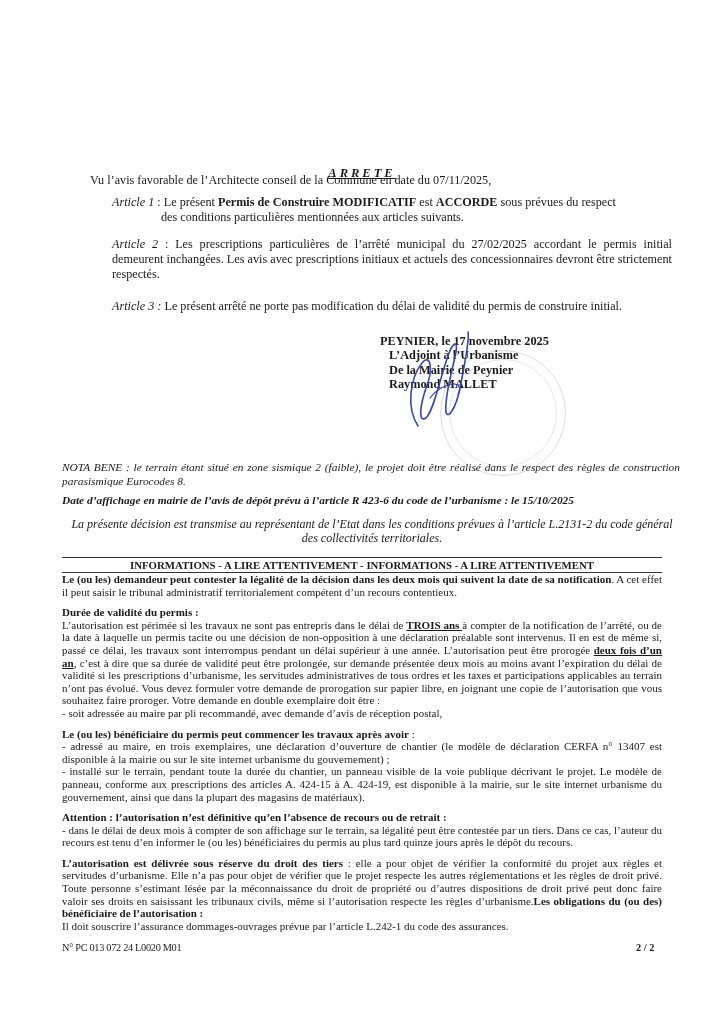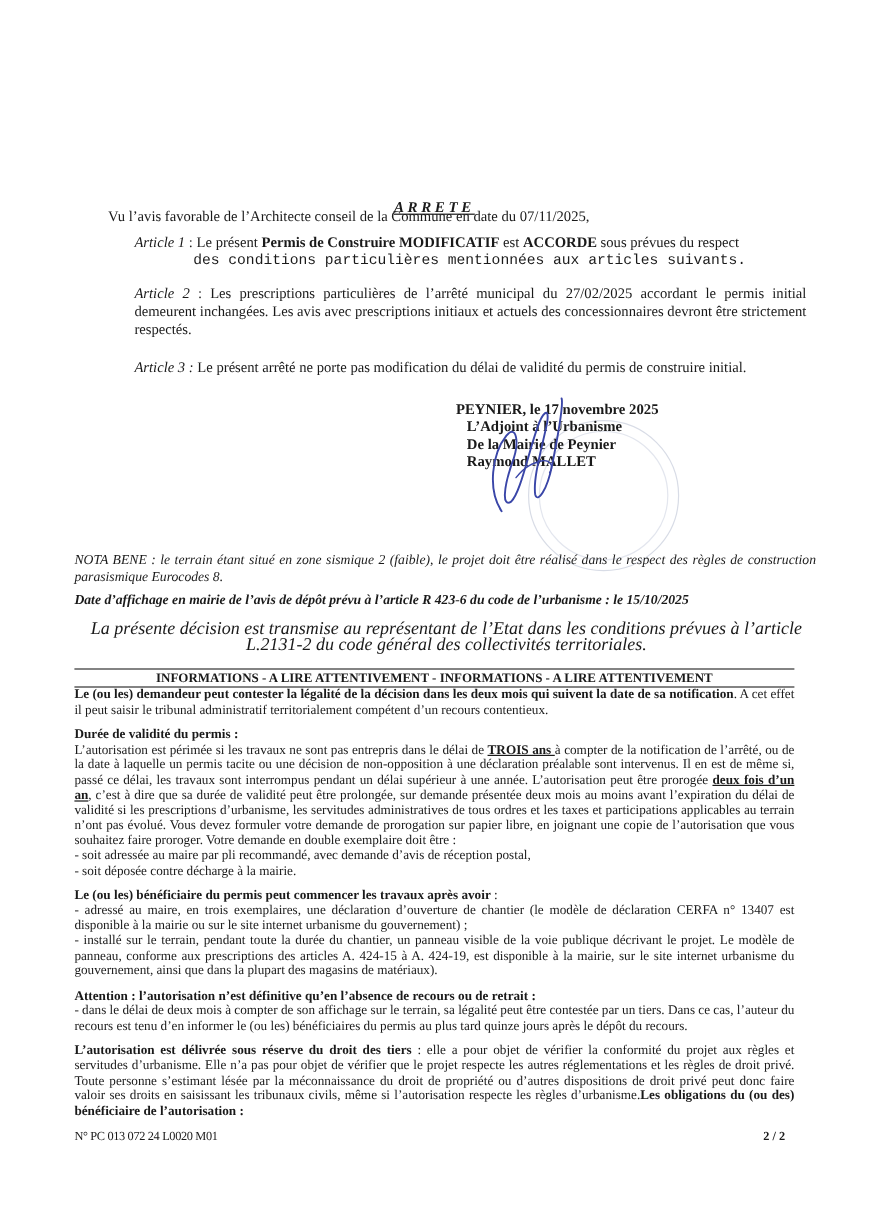--- a/index.html
+++ b/index.html
@@ -9,32 +9,32 @@
     .t12 { font-size: 12.2px; line-height: 15px; }
     .t11 { font-size: 11px; line-height: 12.6px; }
     .it { font-style: italic; }
     .b { font-weight: bold; }
     .u { text-decoration: underline; }
     .just { text-align: justify; }
     .center { text-align: center; }
     #vu { left: 90px; top: 136px; width: 600px; margin-top: 37px; }
     #arrete { left: 0; width: 724px; top: 166px; font-size: 12.5px; letter-spacing: 3px; }
     #art1 { left: 112px; top: 195px; width: 560px; }
-    #art1 .cont { padding-left: 49px; font-family: Liberation Mono, monospace; }
+    #art1 .cont { padding-left: 49px; }
     #art2 { left: 112px; top: 237px; width: 560px; }
     #art3 { left: 112px; top: 299px; width: 580px; }
     #sig { left: 380px; top: 334px; font-size: 12.3px; line-height: 14.3px; font-weight: bold; }
     #sig .l1 { padding-left: 0; }
     #sig .ind { padding-left: 9px; }
     #stamp { left: 440px; top: 350px; width: 124px; height: 124px; border: 1px solid #d8dce6; border-radius: 50%; }
     #stamp2 { left: 449px; top: 359px; width: 106px; height: 106px; border: 1px solid #e3e6ee; border-radius: 50%; }
     #signature { left: 400px; top: 328px; }
     #affichage { left: 62px; top: 446px; width: 620px; font-size: 11.4px; margin-top: 48px; }
     #nota { left: 62px; top: 460px; width: 618px; font-size: 11.4px; line-height: 14px; }
-    #transmise { left: 62px; top: 517px; width: 620px; font-size: 15px; line-height: 14px; font-style: italic; }
+    #transmise { left: 62px; top: 517px; width: 620px; font-size: 12px; line-height: 14px; font-style: italic; }
     #rule1 { left: 62px; top: 557px; width: 600px; height: 0; border-top: 1.5px solid #333; }
     #infohdr { left: 62px; top: 559px; width: 600px; font-size: 10.8px; line-height: 12px; }
     #rule2 { left: 62px; top: 572px; width: 600px; height: 0; border-top: 1.3px solid #333; }
     #info { left: 62px; top: 573px; width: 600px; }
     #info p { margin: 0; }
     #info .gap { height: 8px; }
     #footer-ref { left: 62px; top: 942px; font-size: 10.3px; letter-spacing: -0.3px; }
     #footer-page { left: 636px; top: 942px; font-size: 10.3px; font-weight: bold; }
   </style>
 </head>
@@ -86,31 +86,31 @@
   <div id="infohdr" class="abs b center">INFORMATIONS  -  A LIRE ATTENTIVEMENT  -  INFORMATIONS  -  A LIRE ATTENTIVEMENT</div>
   <div id="rule2" class="abs"></div>
 
   <div id="info" class="abs t11 just">
     <p><span class="b">Le (ou les) demandeur peut contester la légalité de la décision dans les deux mois qui suivent la date de sa notification</span><span>. A cet effet il peut saisir le tribunal administratif territorialement compétent d’un recours contentieux.</span></p>
     <div class="gap"></div>
 
     <p class="b">Durée de validité du permis :</p>
     <p><span>L’autorisation est périmée si les travaux ne sont pas entrepris dans le délai de </span><span class="b u">TROIS ans </span><span>à compter de la notification de l’arrêté, ou de la date à laquelle un permis tacite ou une décision de non-opposition à une déclaration préalable sont intervenus. Il en est de même si, passé ce délai, les travaux sont interrompus pendant un délai supérieur à une année. L’autorisation peut être prorogée </span><span class="b u">deux fois d’un an</span><span>, c’est à dire que sa durée de validité peut être prolongée, sur demande présentée deux mois au moins avant l’expiration du délai de validité si les prescriptions d’urbanisme, les servitudes administratives de tous ordres et les taxes et participations applicables au terrain n’ont pas évolué. Vous devez formuler votre demande de prorogation sur papier libre, en joignant une copie de l’autorisation que vous souhaitez faire proroger. Votre demande en double exemplaire doit être :</span></p>
     <p>- soit adressée au maire par pli recommandé, avec demande d’avis de réception postal,</p>
-    <p>- soit déposée contre décharge à la mairie.</p>
     <div class="gap"></div>
 
     <p><span class="b">Le (ou les) bénéficiaire du permis peut commencer les travaux après avoir</span><span> :</span></p>
     <p>- adressé au maire, en trois exemplaires, une déclaration d’ouverture de chantier (le modèle de déclaration CERFA n° 13407 est disponible à la mairie ou sur le site internet urbanisme du gouvernement) ;</p>
     <p>- installé sur le terrain, pendant toute la durée du chantier, un panneau visible de la voie publique décrivant le projet. Le modèle de panneau, conforme aux prescriptions des articles A. 424-15 à A. 424-19, est disponible à la mairie, sur le site internet urbanisme du gouvernement, ainsi que dans la plupart des magasins de matériaux).</p>
     <div class="gap"></div>
 
     <p class="b">Attention : l’autorisation n’est définitive qu’en l’absence de recours ou de retrait :</p>
     <p>- dans le délai de deux mois à compter de son affichage sur le terrain, sa légalité peut être contestée par un tiers. Dans ce cas, l’auteur du recours est tenu d’en informer le (ou les) bénéficiaires du permis au plus tard quinze jours après le dépôt du recours.</p>
     <div class="gap"></div>
 
     <p><span class="b">L’autorisation est délivrée sous réserve du droit des tiers</span><span> : elle a pour objet de vérifier la conformité du projet aux règles et servitudes d’urbanisme. Elle n’a pas pour objet de vérifier que le projet respecte les autres réglementations et les règles de droit privé. Toute personne s’estimant lésée par la méconnaissance du droit de propriété ou d’autres dispositions de droit privé peut donc faire valoir ses droits en saisissant les tribunaux civils, même si l’autorisation respecte les règles d’urbanisme.</span><span class="b">Les obligations du (ou des) bénéficiaire de l’autorisation :</span></p>
+    <p>Il doit souscrire l’assurance dommages-ouvrages prévue par l’article L.242-1 du code des assurances.</p>
   </div>
 
   <div id="footer-ref" class="abs">N° PC 013 072 24 L0020 M01</div>
   <div id="footer-page" class="abs">2 / 2</div>
 
 </div>
 
 </body></html>

